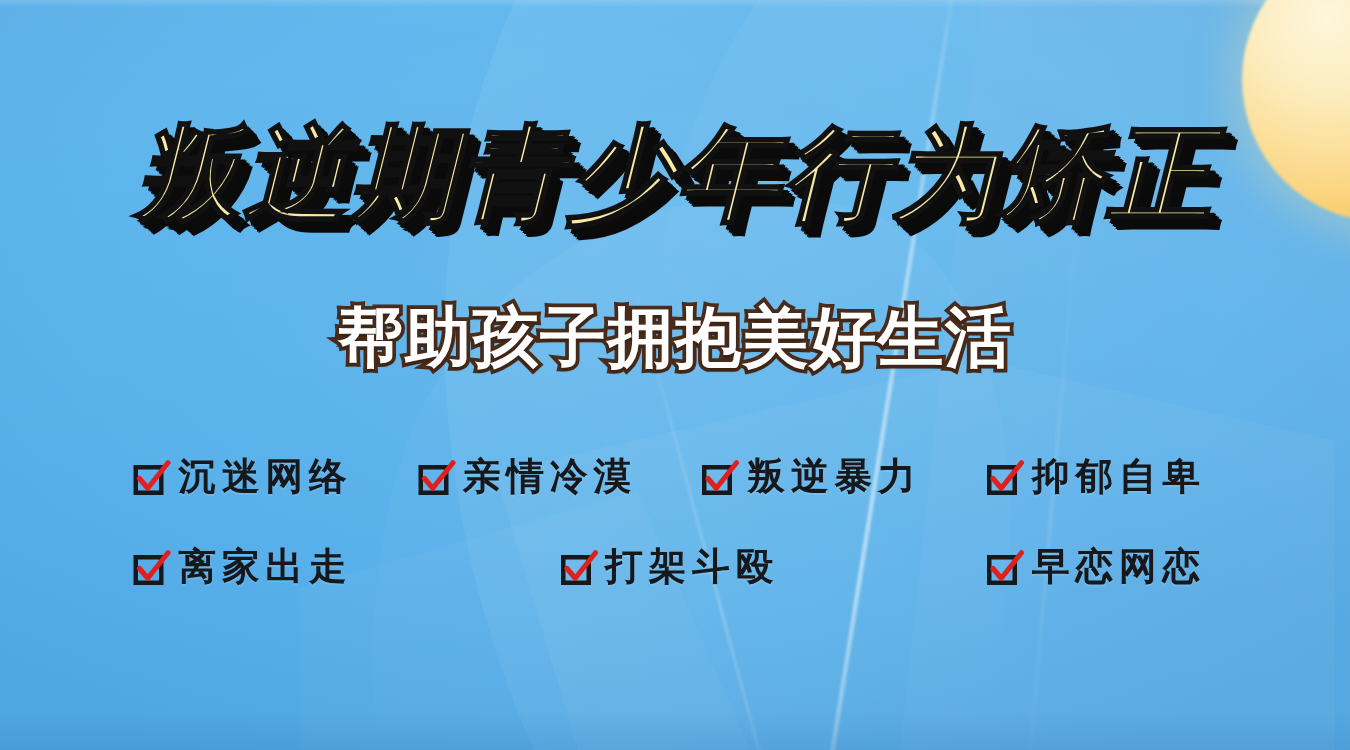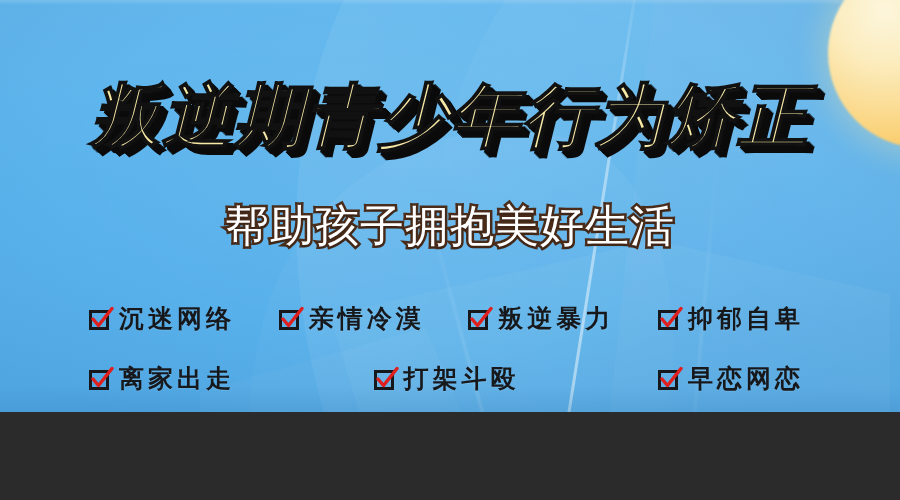--- a/index.html
+++ b/index.html
@@ -3,21 +3,21 @@
 <meta charset="utf-8">
 <style>
   html, body {
     margin: 0;
     padding: 0;
     background: #2b2b2b;
   }
   #banner {
     position: relative;
     width: 900px;
-    height: 412px;
+    height: 500px;
     overflow: hidden;
     background: #a16207;
     font-family: "Liberation Sans", "DejaVu Sans", sans-serif;
     user-select: none;
   }
 
   
   .bg-base {
     position: absolute;
     inset: 0;
@@ -169,21 +169,21 @@
   }
 
   
   .subtitle {
     position: absolute;
     left: 0; right: 0;
     top: 200px;
     text-align: center;
     font-size: 44px;
     line-height: 52px;
-    font-weight: 400;
+    font-weight: 700;
     letter-spacing: 1px;
     color: #ffffff;
     white-space: nowrap;
     -webkit-text-stroke: 5px #4a2c1a;
     paint-order: stroke fill;
     text-shadow: 0 2px 2px rgba(0,0,0,0.20);
   }
 
   
   .checklist {

